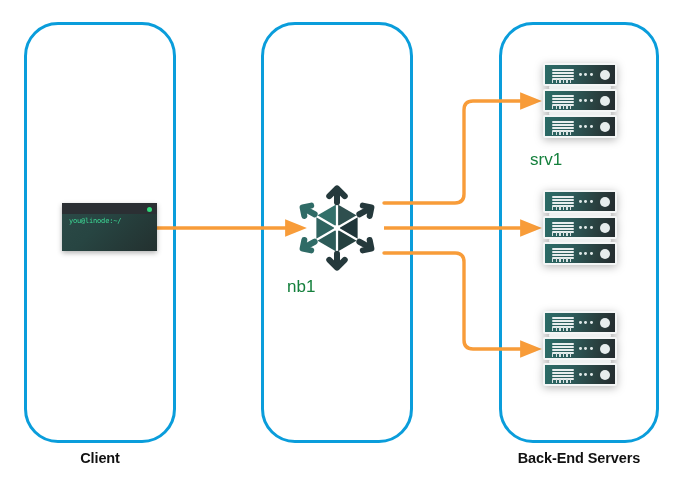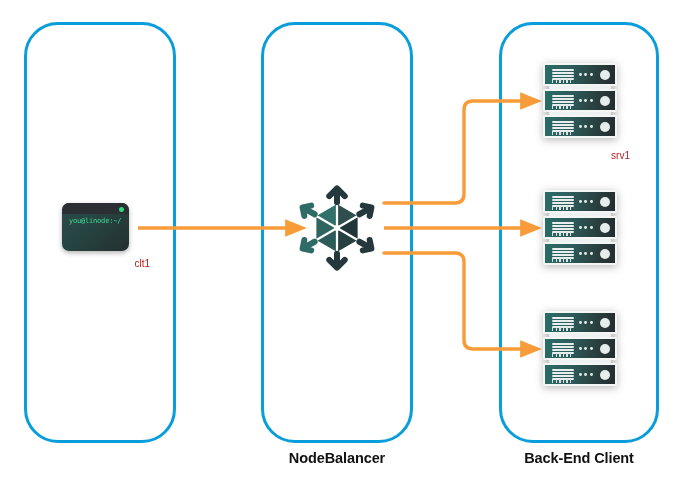--- a/index.html
+++ b/index.html
@@ -33,35 +33,36 @@
     font-size: 14.5px;
     font-weight: bold;
     color: #111111;
     letter-spacing: -0.1px;
     white-space: nowrap;
   }
 
   
   .node-label {
     position: absolute;
-    text-align: right;
-    font-size: 10px;
-    color: #b91c1c;
+    text-align: left;
+    font-size: 17px;
+    color: #15803d;
     white-space: nowrap;
   }
 
   
   .terminal {
     position: absolute;
     width: 67px;
     height: 48px;
-    border-radius: 7px;
+    border-radius: 0;
     background: linear-gradient(135deg, #2c4a47 0%, #274542 40%, #23302f 100%);
     box-shadow: 0 2px 5px rgba(0,0,0,0.30);
     overflow: hidden;
+    padding-left: 28px;
   }
   .terminal-bar {
     position: absolute;
     top: 0; left: 0; right: 0;
     height: 11px;
     background: #2b2f33;
   }
   .terminal-dot {
     position: absolute;
     top: 3.5px;
@@ -178,22 +179,22 @@
 </style>
 </head>
 <body>
 
 <div id="canvas">
 
   <div class="group-box" style="left:24px; top:22px; width:152px; height:421px;"></div>
   <div class="group-box" style="left:261px; top:22px; width:152px; height:421px;"></div>
   <div class="group-box" style="left:499px; top:22px; width:160px; height:421px;"></div>
 
-  <div class="group-label" style="left:261px; top:450px; width:152px;">NodeBalancer</div>
-  <div class="group-label" style="left:499px; top:450px; width:160px;">Back-End Client</div>
+  <div class="group-label" style="left:24px; top:450px; width:152px;">Client</div>
+  <div class="group-label" style="left:499px; top:450px; width:160px;">Back-End Servers</div>
 
   <svg class="connectors" viewBox="0 0 683 488" xmlns="http://www.w3.org/2000/svg">
     <defs>
       <marker id="arrowhead" markerWidth="7" markerHeight="7" refX="3.2" refY="3" orient="auto" markerUnits="strokeWidth">
         <path d="M0,0.4 L6.4,3 L0,5.6 Z" fill="#f89c39"></path>
       </marker>
     </defs>
 
     <path d="M138,228 L296,228" fill="none" stroke="#f89c39" stroke-width="3.4" marker-end="url(#arrowhead)"></path>
 
@@ -202,21 +203,20 @@
     <path d="M384,228 L531,228" fill="none" stroke="#f89c39" stroke-width="3.4" marker-end="url(#arrowhead)"></path>
 
     <path d="M384,253 L455,253 Q464,253 464,262 L464,340 Q464,349 473,349 L531,349" fill="none" stroke="#f89c39" stroke-width="3.4" stroke-linecap="round" stroke-linejoin="round" marker-end="url(#arrowhead)"></path>
   </svg>
 
   <div class="terminal" style="left:62px; top:203px;">
     <div class="terminal-bar"></div>
     <div class="terminal-dot"></div>
     <div class="terminal-prompt">you@linode:~/</div>
   </div>
-  <div class="node-label" style="left:50px; top:258px; width:100px;">clt1</div>
 
   <div class="nb-icon" style="left:294px; top:185px;">
     <svg viewBox="0 0 100 100" width="86" height="86" xmlns="http://www.w3.org/2000/svg">
 
       <g>
         <polygon points="50,50 50,22 74,36" fill="#2e4f4e"></polygon>
         <polygon points="50,50 74,36 74,64" fill="#20363a"></polygon>
         <polygon points="50,50 74,64 50,78" fill="#25403f"></polygon>
         <polygon points="50,50 50,78 26,64" fill="#2d5b58"></polygon>
         <polygon points="50,50 26,64 26,36" fill="#2f6460"></polygon>
@@ -260,20 +260,21 @@
           <path d="M20,76 L10,74 L12,64"></path>
         </g>
 
         <g stroke="#2f6b66">
           <path d="M24,34 L11,27"></path>
           <path d="M12,36 L10,26 L20,24"></path>
         </g>
       </g>
     </svg>
   </div>
+  <div class="node-label" style="left:287px; top:277px; width:100px;">nb1</div>
 
   <div class="rack" style="left:543px; top:63px;">
     <div class="rack-unit u1">
       <div class="ru-lines">
           <i></i>
           <i></i>
           <i></i>
           <i></i>
         </div>
       <div class="ru-ticks"></div>

